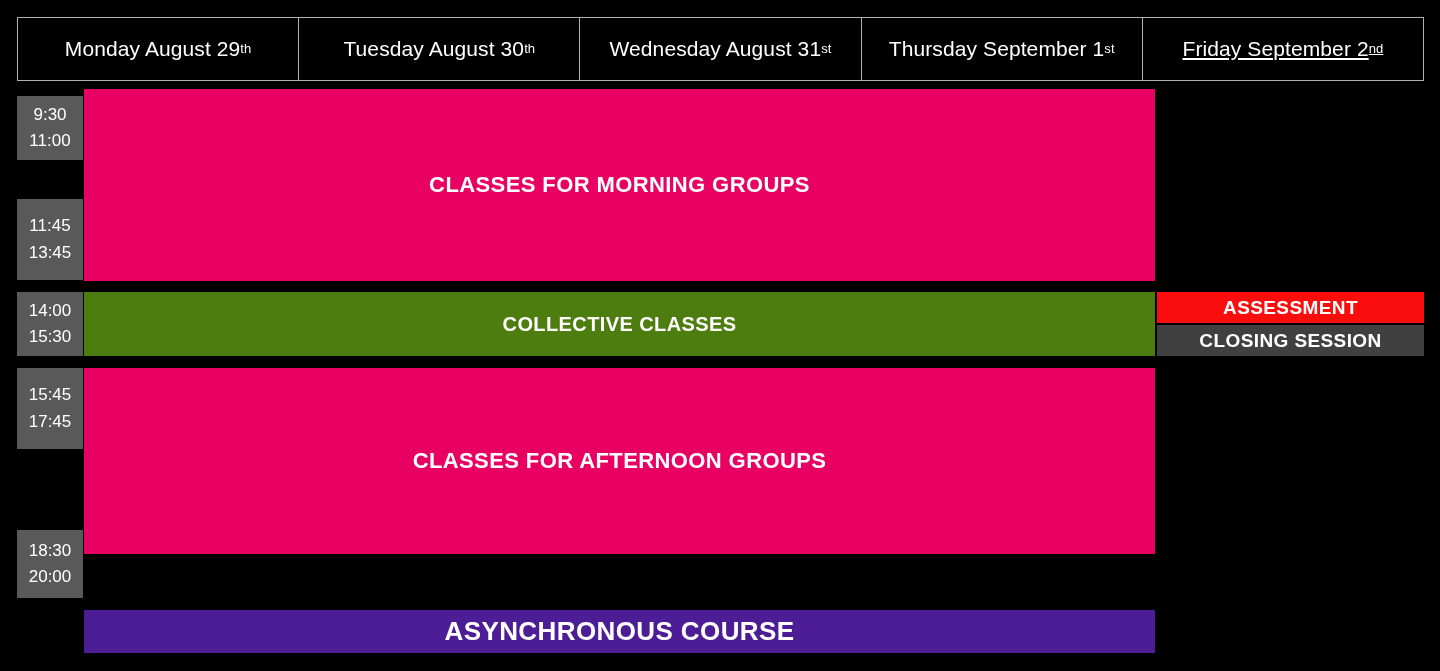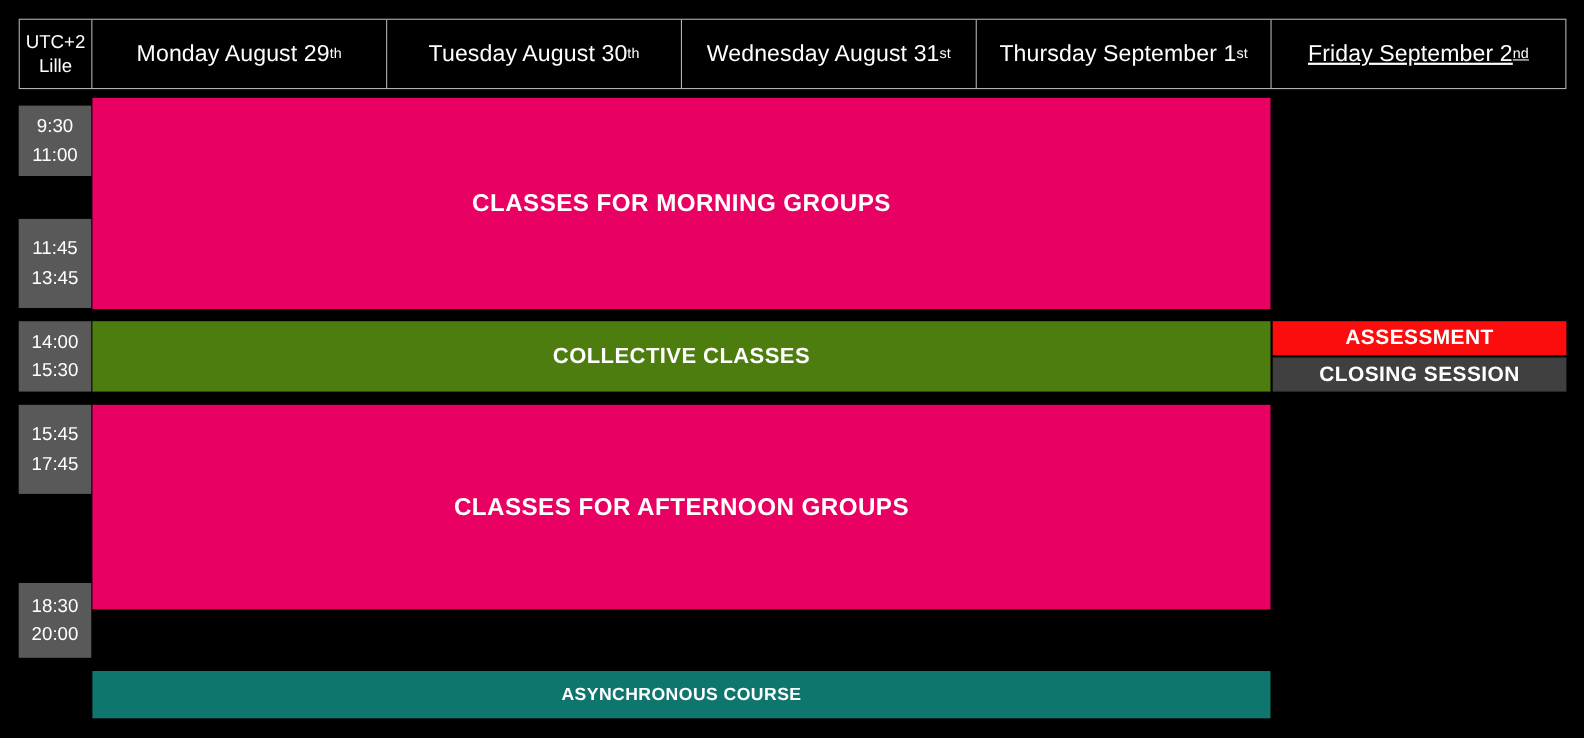--- a/index.html
+++ b/index.html
@@ -87,33 +87,29 @@
   .block-label {
     letter-spacing: .4px;
     padding: 0 8px;
   }
 
   .block-morning,
   .block-afternoon { background: #E80063; font-size: 22px; }
   .block-collective { background: #4d7c0f; font-size: 20px; }
   .block-assessment { background: #FC0D0D; font-size: 19px; }
   .block-closing    { background: #404040; font-size: 19px; }
-  .block-async      { background: #0f766e; font-size: 16px; text-align: center; }
+  .block-async      { background: #4c1d95; font-size: 26px; text-align: center; }
 </style>
 </head>
 <body>
 
 <div id="timetable">
 
   <div class="header-row">
 
-    <div class="header-cell header-tz">
-      <span class="tz-line">UTC+2</span>
-      <span class="tz-line">Lille</span>
-    </div>
 
     <div class="header-cell header-day">
       <span>Monday August 29</span>
         <span class="ord">th</span>
     </div>
 
     <div class="header-cell header-day">
       <span>Tuesday August 30</span>
         <span class="ord">th</span>
     </div>

